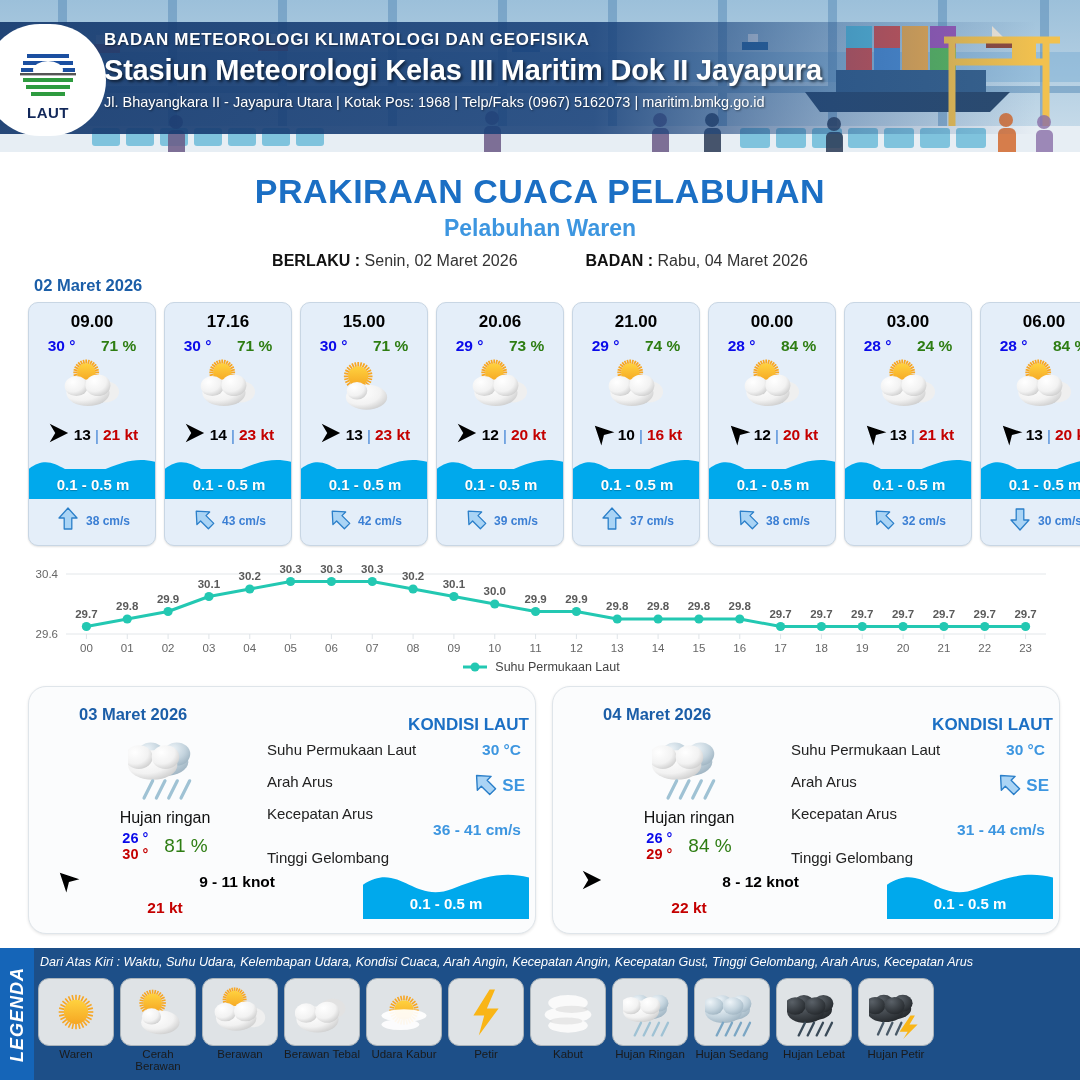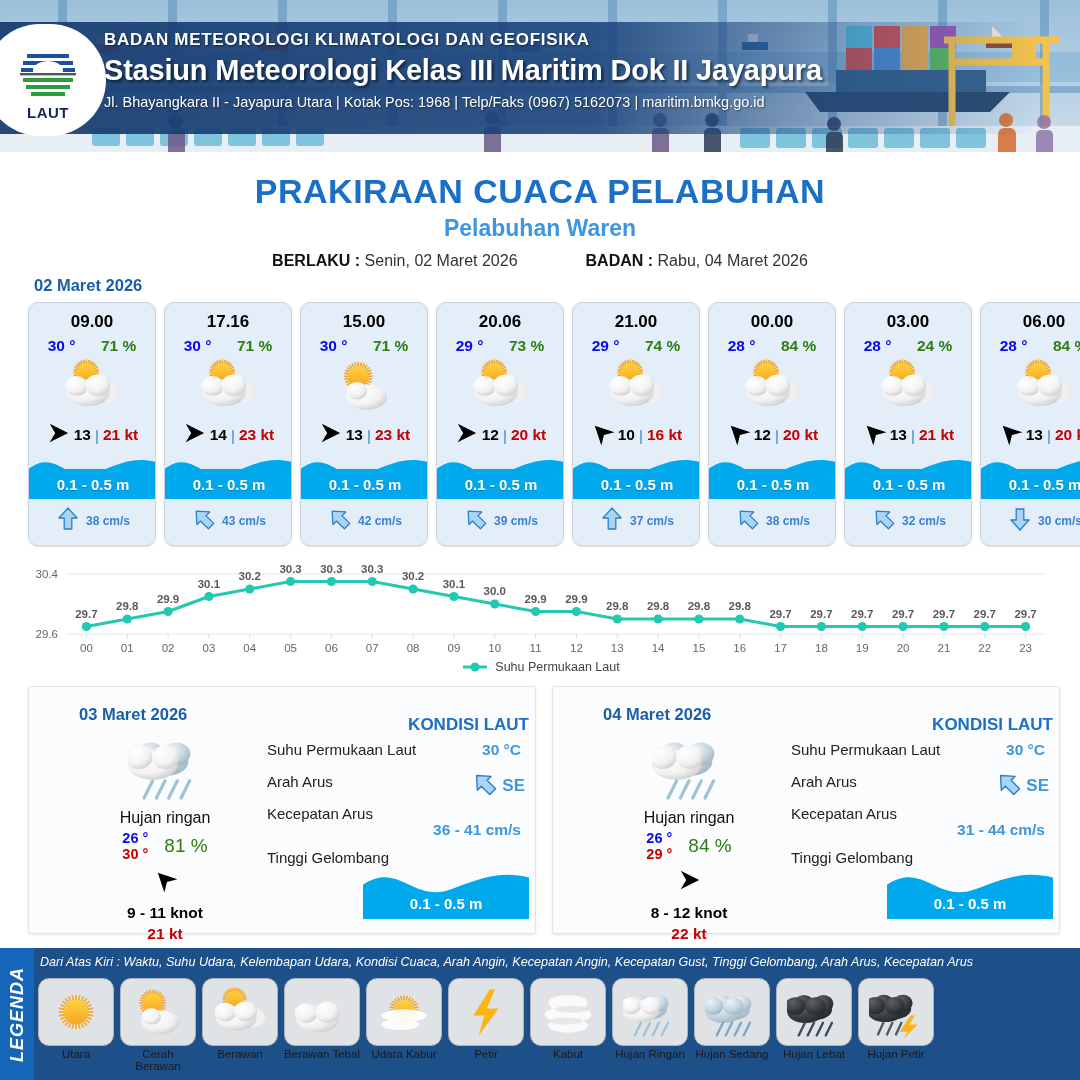--- a/index.html
+++ b/index.html
@@ -63,30 +63,30 @@
   
   .chart-wrap { position:absolute; left:18px; top:556px; width:1046px; height:128px; }
   .chart-svg { display:block; }
   .chart-legend { position:absolute; left:0; top:104px; width:1046px; text-align:center;
                   font-size:12.5px; color:#444; display:flex; align-items:center;
                   justify-content:center; gap:7px; }
 
   
   .panels { position:absolute; left:28px; top:686px; display:flex; gap:16px; }
   .panel { width:508px; height:248px; background:#fbfcfd; border:1px solid #dfe5ea;
-           border-radius:3px; position:relative; box-shadow:0 1px 3px rgba(0,0,0,.1); }
+           border-radius:18px; position:relative; box-shadow:0 1px 3px rgba(0,0,0,.1); }
   .p-date { position:absolute; left:50px; top:18px; font-size:16.5px; font-weight:bold; color:#1b5ea8; }
   .p-left { position:absolute; left:26px; top:42px; width:220px; text-align:center; }
   .p-cond { font-size:16px; color:#111; margin-top:2px; }
   .p-temps { display:flex; align-items:center; justify-content:center; gap:16px; margin-top:3px; }
   .p-tcol { text-align:left; }
   .p-tmin { font-size:14.5px; font-weight:bold; color:#0a0aea; }
   .p-tmax { font-size:14.5px; font-weight:bold; color:#c40000; }
   .p-hum { font-size:19px; font-weight:normal; color:#2e7d13; }
-  .p-wind { display:flex; align-items:center; justify-content:flex-start; gap:8px; margin-top:6px;flex-direction:column; }
+  .p-wind { display:flex; align-items:center; justify-content:space-between; gap:8px; margin-top:6px; }
   .p-wtxt { font-size:15.5px; font-weight:bold; color:#000; }
   .p-gust { font-size:15.5px; font-weight:bold; color:#c40000; margin-top:3px; }
   .p-right { position:absolute; left:238px; top:28px; width:262px; }
   .p-rt { font-size:17px; font-weight:bold; color:#1b6fc4; margin-bottom:6px;text-align:right; }
   .p-row { position:relative; height:32px; font-size:15px; color:#222; }
   .p-val { position:absolute; right:8px; font-size:15.5px; font-weight:bold; color:#3d96e0;text-align:right; }
   .p-dirwrap { position:absolute; right:4px; top:-2px; display:flex; align-items:center; gap:4px; }
   .p-dir { font-size:17px; font-weight:bold; color:#3d96e0; }
   .p-wavebox { position:absolute; right:6px; bottom:14px; width:166px; height:52px; }
   .p-wavetxt { position:absolute; left:0; bottom:7px; width:166px; text-align:center;
@@ -1298,21 +1298,21 @@
             <line x1="29.999999999999996" y1="17" x2="29.999999999999996" y2="10.760000000000002" stroke="#f7a623" stroke-width="1.8"></line>
             <line x1="32.89277214143208" y1="17.325937141636295" x2="34.28130276931949" y2="11.242386969621716" stroke="#f7a623" stroke-width="1.8"></line>
             <line x1="35.64048860852825" y1="18.28740471726855" x2="38.347923140621816" y2="12.665358981557453" stroke="#f7a623" stroke-width="1.8"></line>
             <line x1="38.10536742416353" y1="19.83619072791561" x2="41.99594378776203" y2="14.957562277315105" stroke="#f7a623" stroke-width="1.8"></line>
             <line x1="40.163809272084386" y1="21.89463257583646" x2="45.04243772268489" y2="18.004056212237963" stroke="#f7a623" stroke-width="1.8"></line>
             <line x1="41.71259528273145" y1="24.35951139147174" x2="47.33464101844254" y2="21.652076859378177" stroke="#f7a623" stroke-width="1.8"></line>
             <line x1="42.674062858363705" y1="27.10722785856791" x2="48.75761303037828" y2="25.718697230680505" stroke="#f7a623" stroke-width="1.8"></line>
             <circle cx="30" cy="30" r="13.5" fill="url(#sg54sunny-icon)"></circle>
           </svg>
         </div>
-     <div class="leg-lbl">Utara</div>
+     <div class="leg-lbl">Waren</div>
       </div>
       <div class="leg-item">
         <div class="leg-box">
           <svg width="54" height="54" viewBox="0 0 60 60">
             <defs>
     <radialGradient id="cg54mostly-sunny-icon" cx="35%" cy="30%" r="75%">
       <stop offset="0" stop-color="#ffffff"></stop>
                 <stop offset="65%" stop-color="#f2f2f2"></stop>
                 <stop offset="100%" stop-color="#cfcfcf"></stop>
     </radialGradient>

